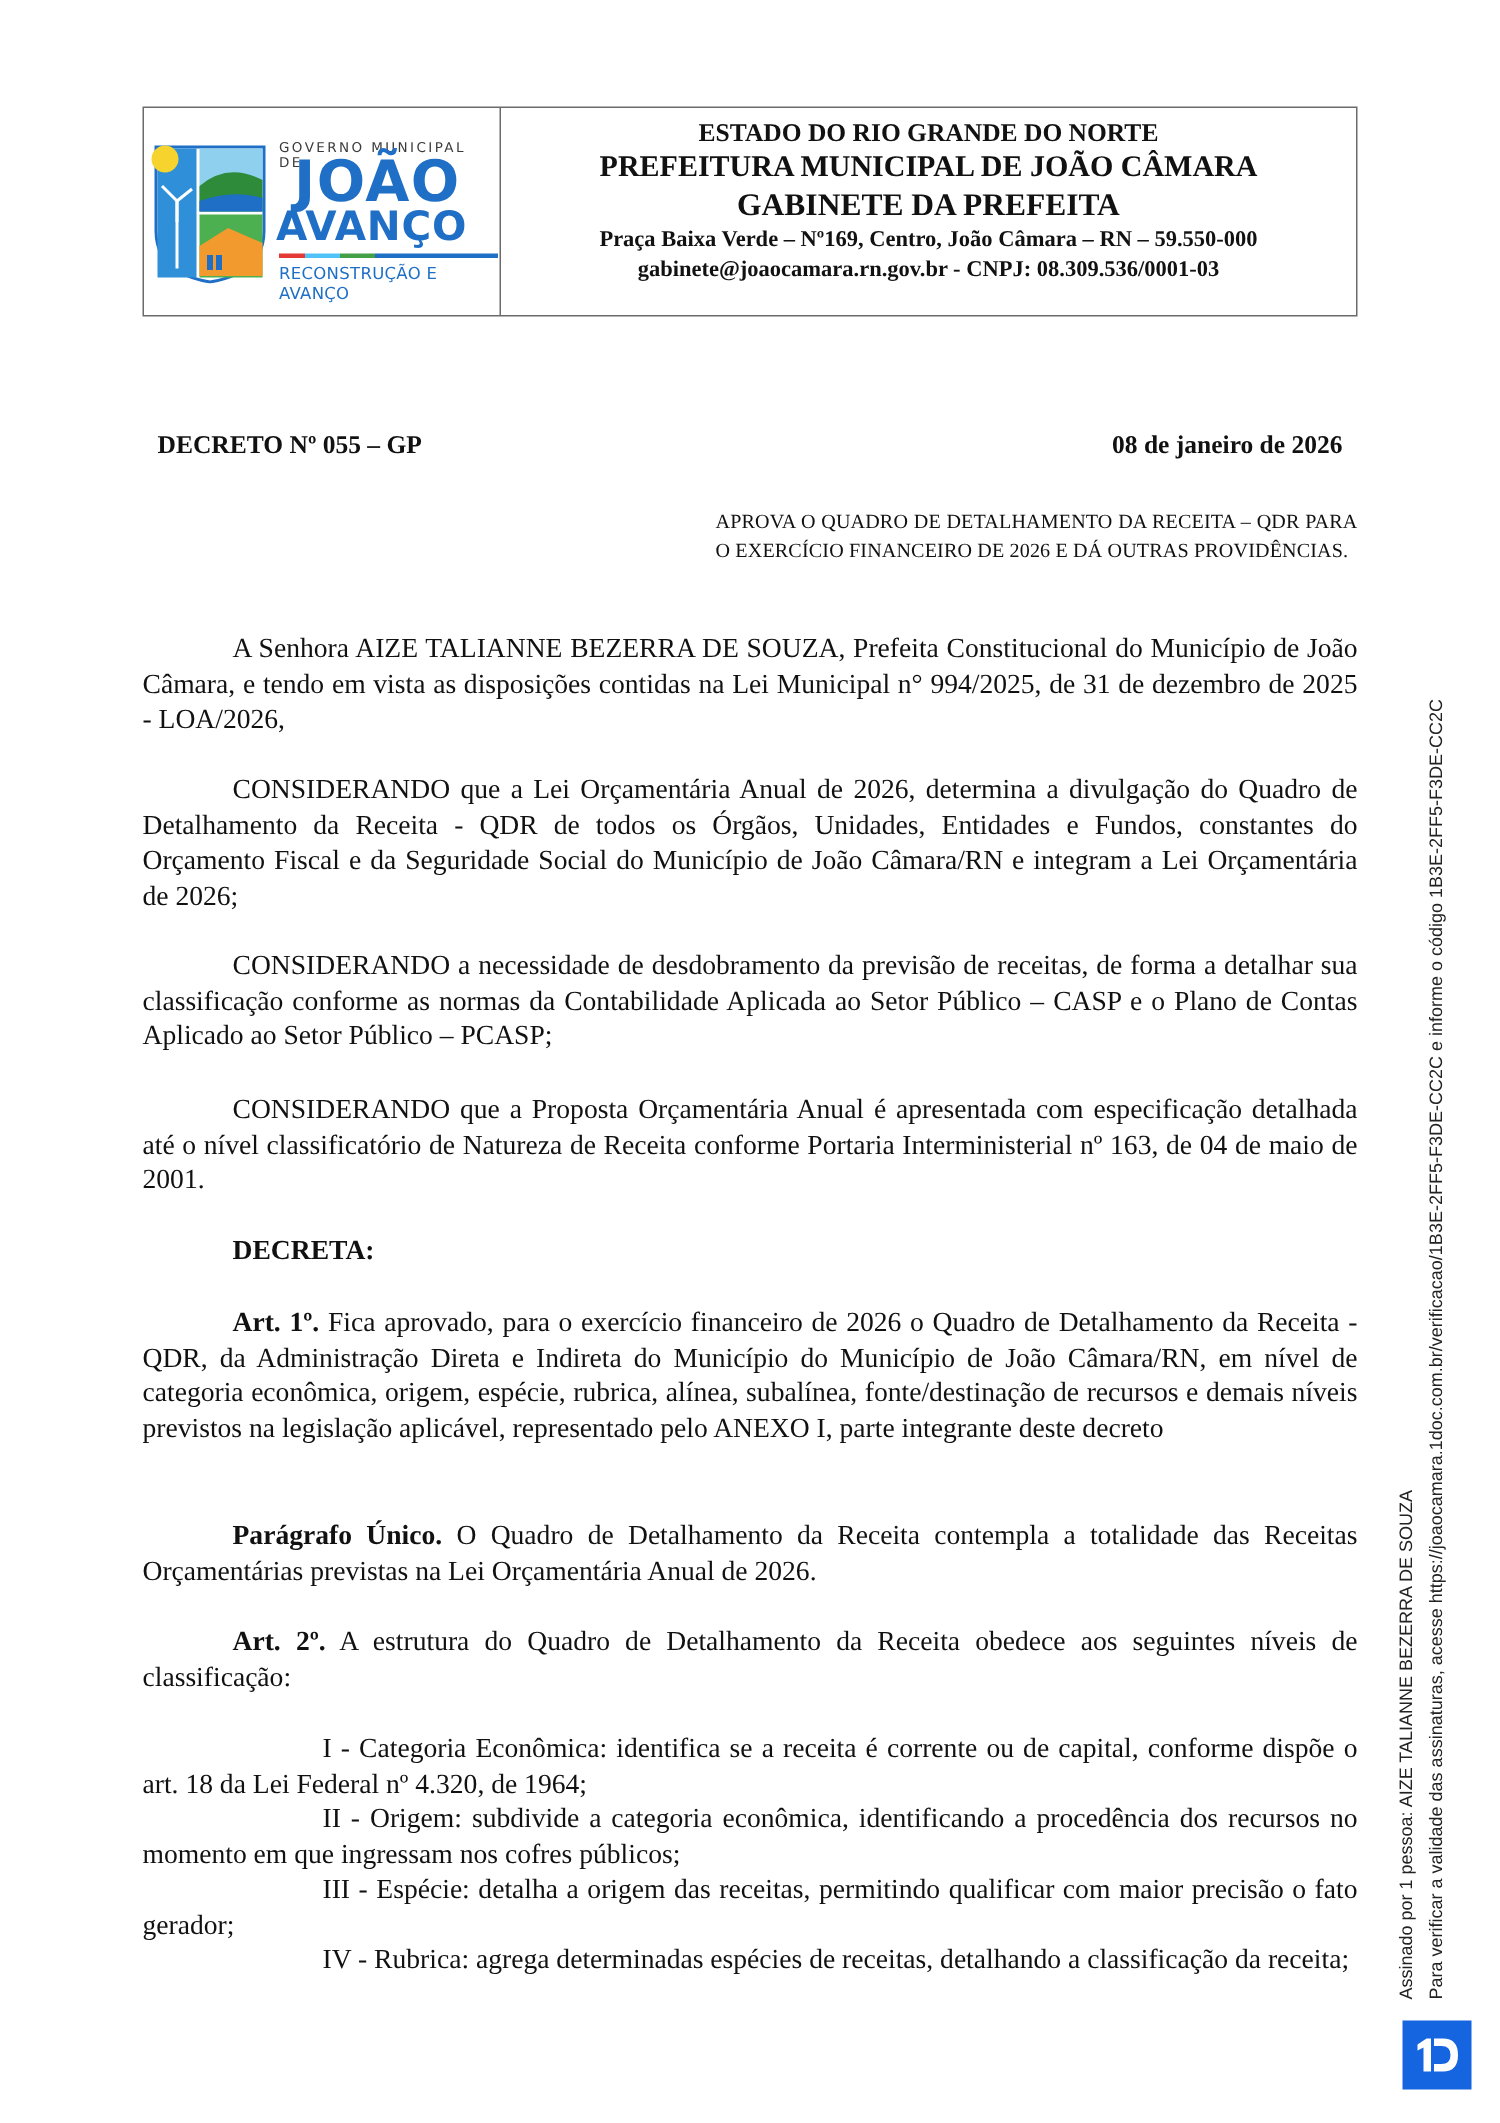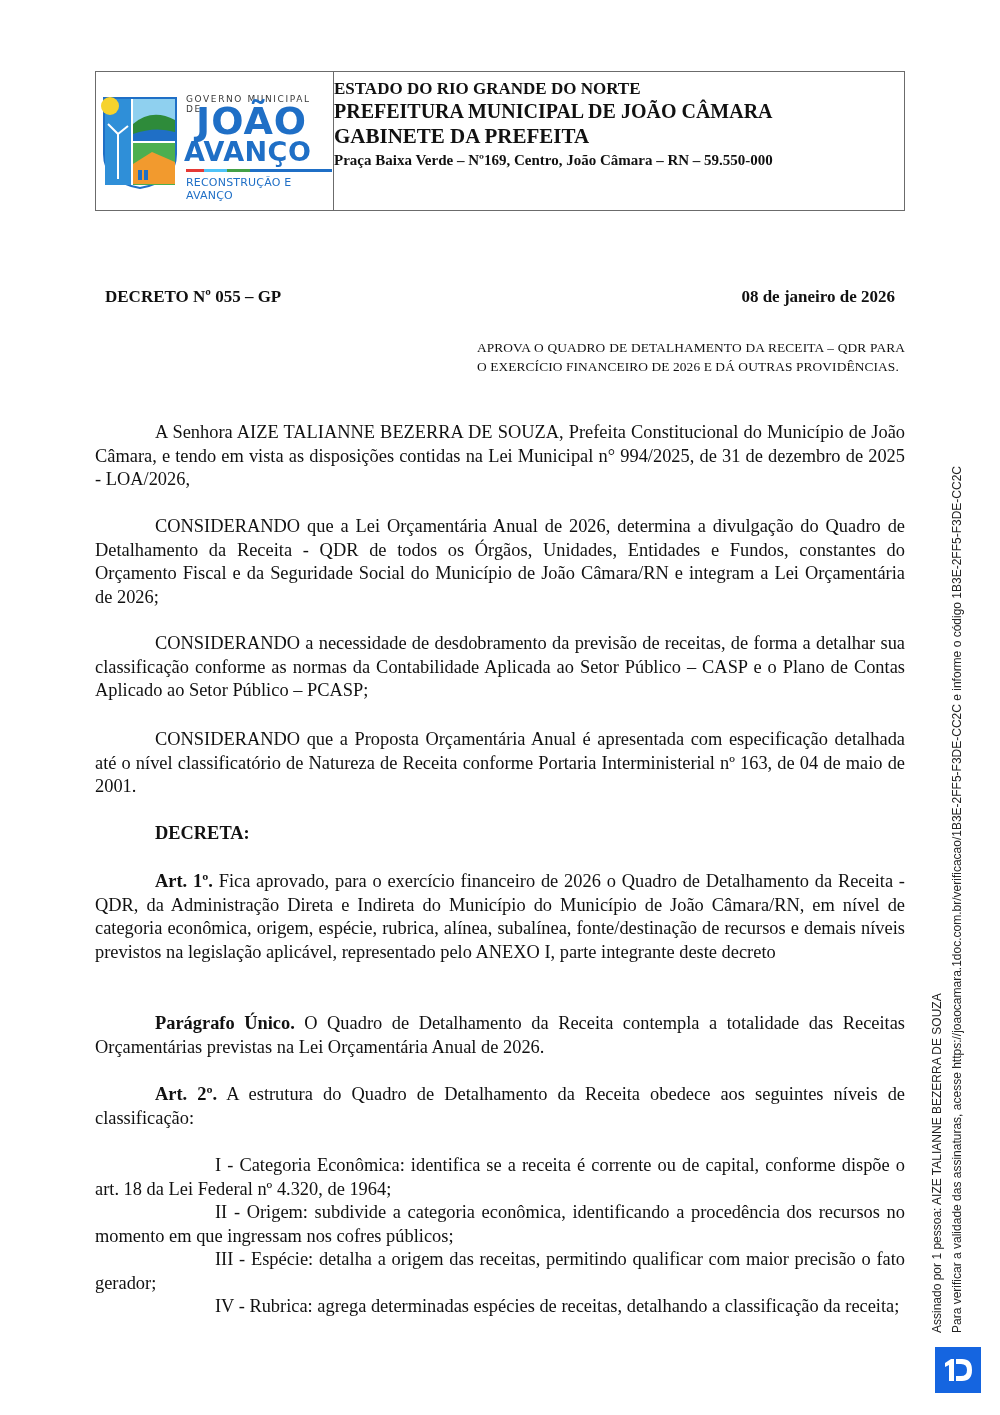--- a/index.html
+++ b/index.html
@@ -2,21 +2,21 @@
 <html><head>
 <meta charset="utf-8">
 <style>
   html, body { margin:0; padding:0; background:#ffffff; }
   body { width:1000px; height:1415px; position:relative; overflow:hidden;
          font-family:"DejaVu Serif", "Liberation Serif", serif; color:#111; }
   .header-box { position:absolute; left:95px; top:71px; width:810px; height:140px;
                 border:1.5px solid #6b6b6b; box-sizing:border-box; display:flex; }
   .logo-cell { width:238px; height:100%; border-right:1.5px solid #6b6b6b; box-sizing:border-box;
                position:relative; }
-  .info-cell { flex:1; padding-top:6px; font-family:"Liberation Serif", serif; font-weight:bold; }
+  .info-cell { flex:1; text-align:center; padding-top:6px; font-family:"Liberation Serif", serif; font-weight:bold; }
   .info-cell .l1 { font-size:17px; line-height:22px; }
   .info-cell .l2 { font-size:20px; line-height:22px; }
   .info-cell .l3 { font-size:21px; line-height:28px; }
   .info-cell .l4 { font-size:15px; line-height:20px; }
   .info-cell .l5 { font-size:15px; line-height:20px; }
 
   .logo { position:absolute; left:4px; top:22px; width:230px; height:100px; }
   .logo-gov { position:absolute; left:86px; top:0px; font-family:"DejaVu Sans", sans-serif;
               font-size:9px; letter-spacing:1.6px; color:#3a3a3a; }
   .logo-joao { position:absolute; left:96px; top:8px; font-family:"DejaVu Sans", sans-serif;
@@ -72,20 +72,21 @@
       <span class="logo-camara">AVANÇO</span>
       <span class="logo-bar"></span>
       <span class="logo-recon">RECONSTRUÇÃO E AVANÇO</span>
     </div>
   </div>
   <div class="info-cell">
     <div class="l1">ESTADO DO RIO GRANDE DO NORTE</div>
     <div class="l2">PREFEITURA MUNICIPAL DE JOÃO CÂMARA</div>
     <div class="l3">GABINETE DA PREFEITA</div>
     <div class="l4">Praça Baixa Verde – Nº169, Centro, João Câmara – RN – 59.550-000</div>
+    <div class="l5">gabinete@joaocamara.rn.gov.br  - CNPJ: 08.309.536/0001-03</div>
   </div>
 </div>
 
 <div class="decree-title">DECRETO Nº 055 – GP</div>
 <div class="decree-date">08 de janeiro de 2026</div>
 <div class="ementa">APROVA O QUADRO DE DETALHAMENTO DA RECEITA – QDR PARA O EXERCÍCIO FINANCEIRO DE 2026 E DÁ OUTRAS PROVIDÊNCIAS.</div>
 
 <div class="body-text indent" style="top:421px;">A Senhora AIZE TALIANNE BEZERRA DE SOUZA, Prefeita Constitucional do Município de João Câmara, e tendo em vista as disposições contidas na Lei Municipal n° 994/2025, de 31 de dezembro de 2025 - LOA/2026,</div>
 <div class="body-text indent" style="top:515px;">CONSIDERANDO que a Lei Orçamentária Anual de 2026, determina a divulgação do Quadro de Detalhamento da Receita - QDR de todos os Órgãos, Unidades, Entidades e Fundos, constantes do Orçamento Fiscal e da Seguridade Social do Município de João Câmara/RN e integram a Lei Orçamentária de 2026;</div>
 <div class="body-text indent" style="top:632px;">CONSIDERANDO a necessidade de desdobramento da previsão de receitas, de forma a detalhar sua classificação conforme as normas da Contabilidade Aplicada ao Setor Público – CASP e o Plano de Contas Aplicado ao Setor Público – PCASP;</div>

